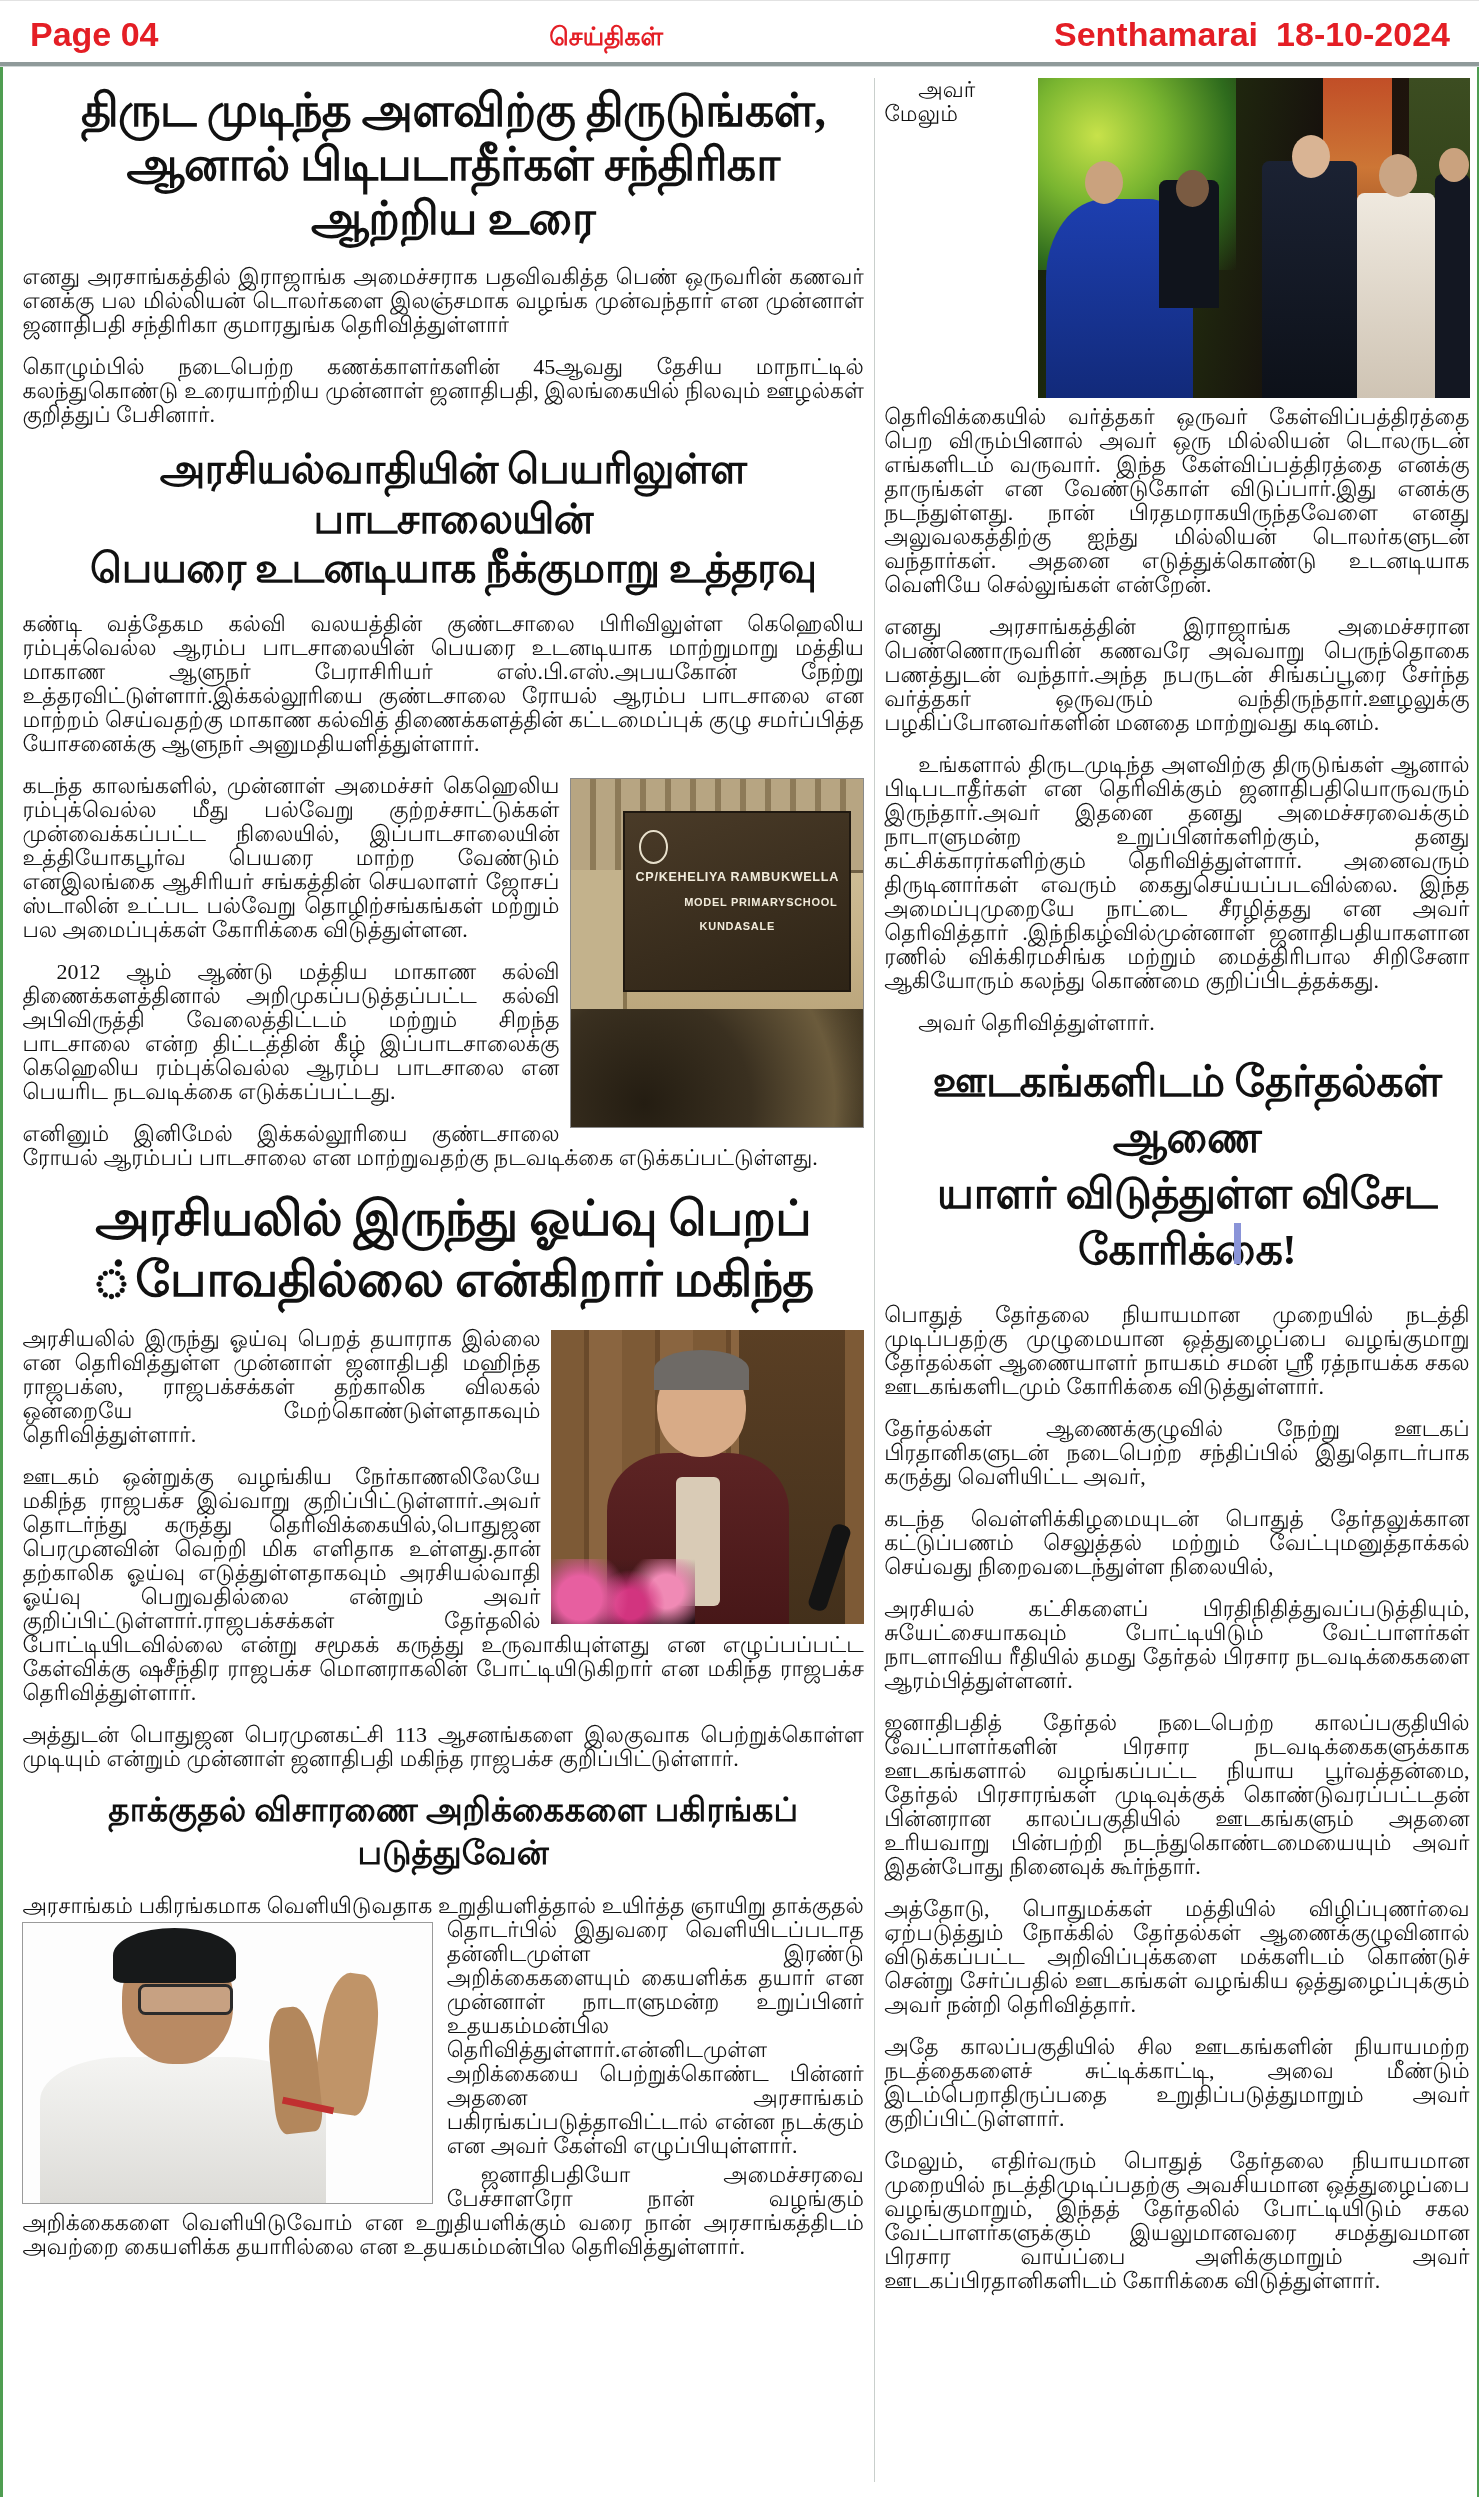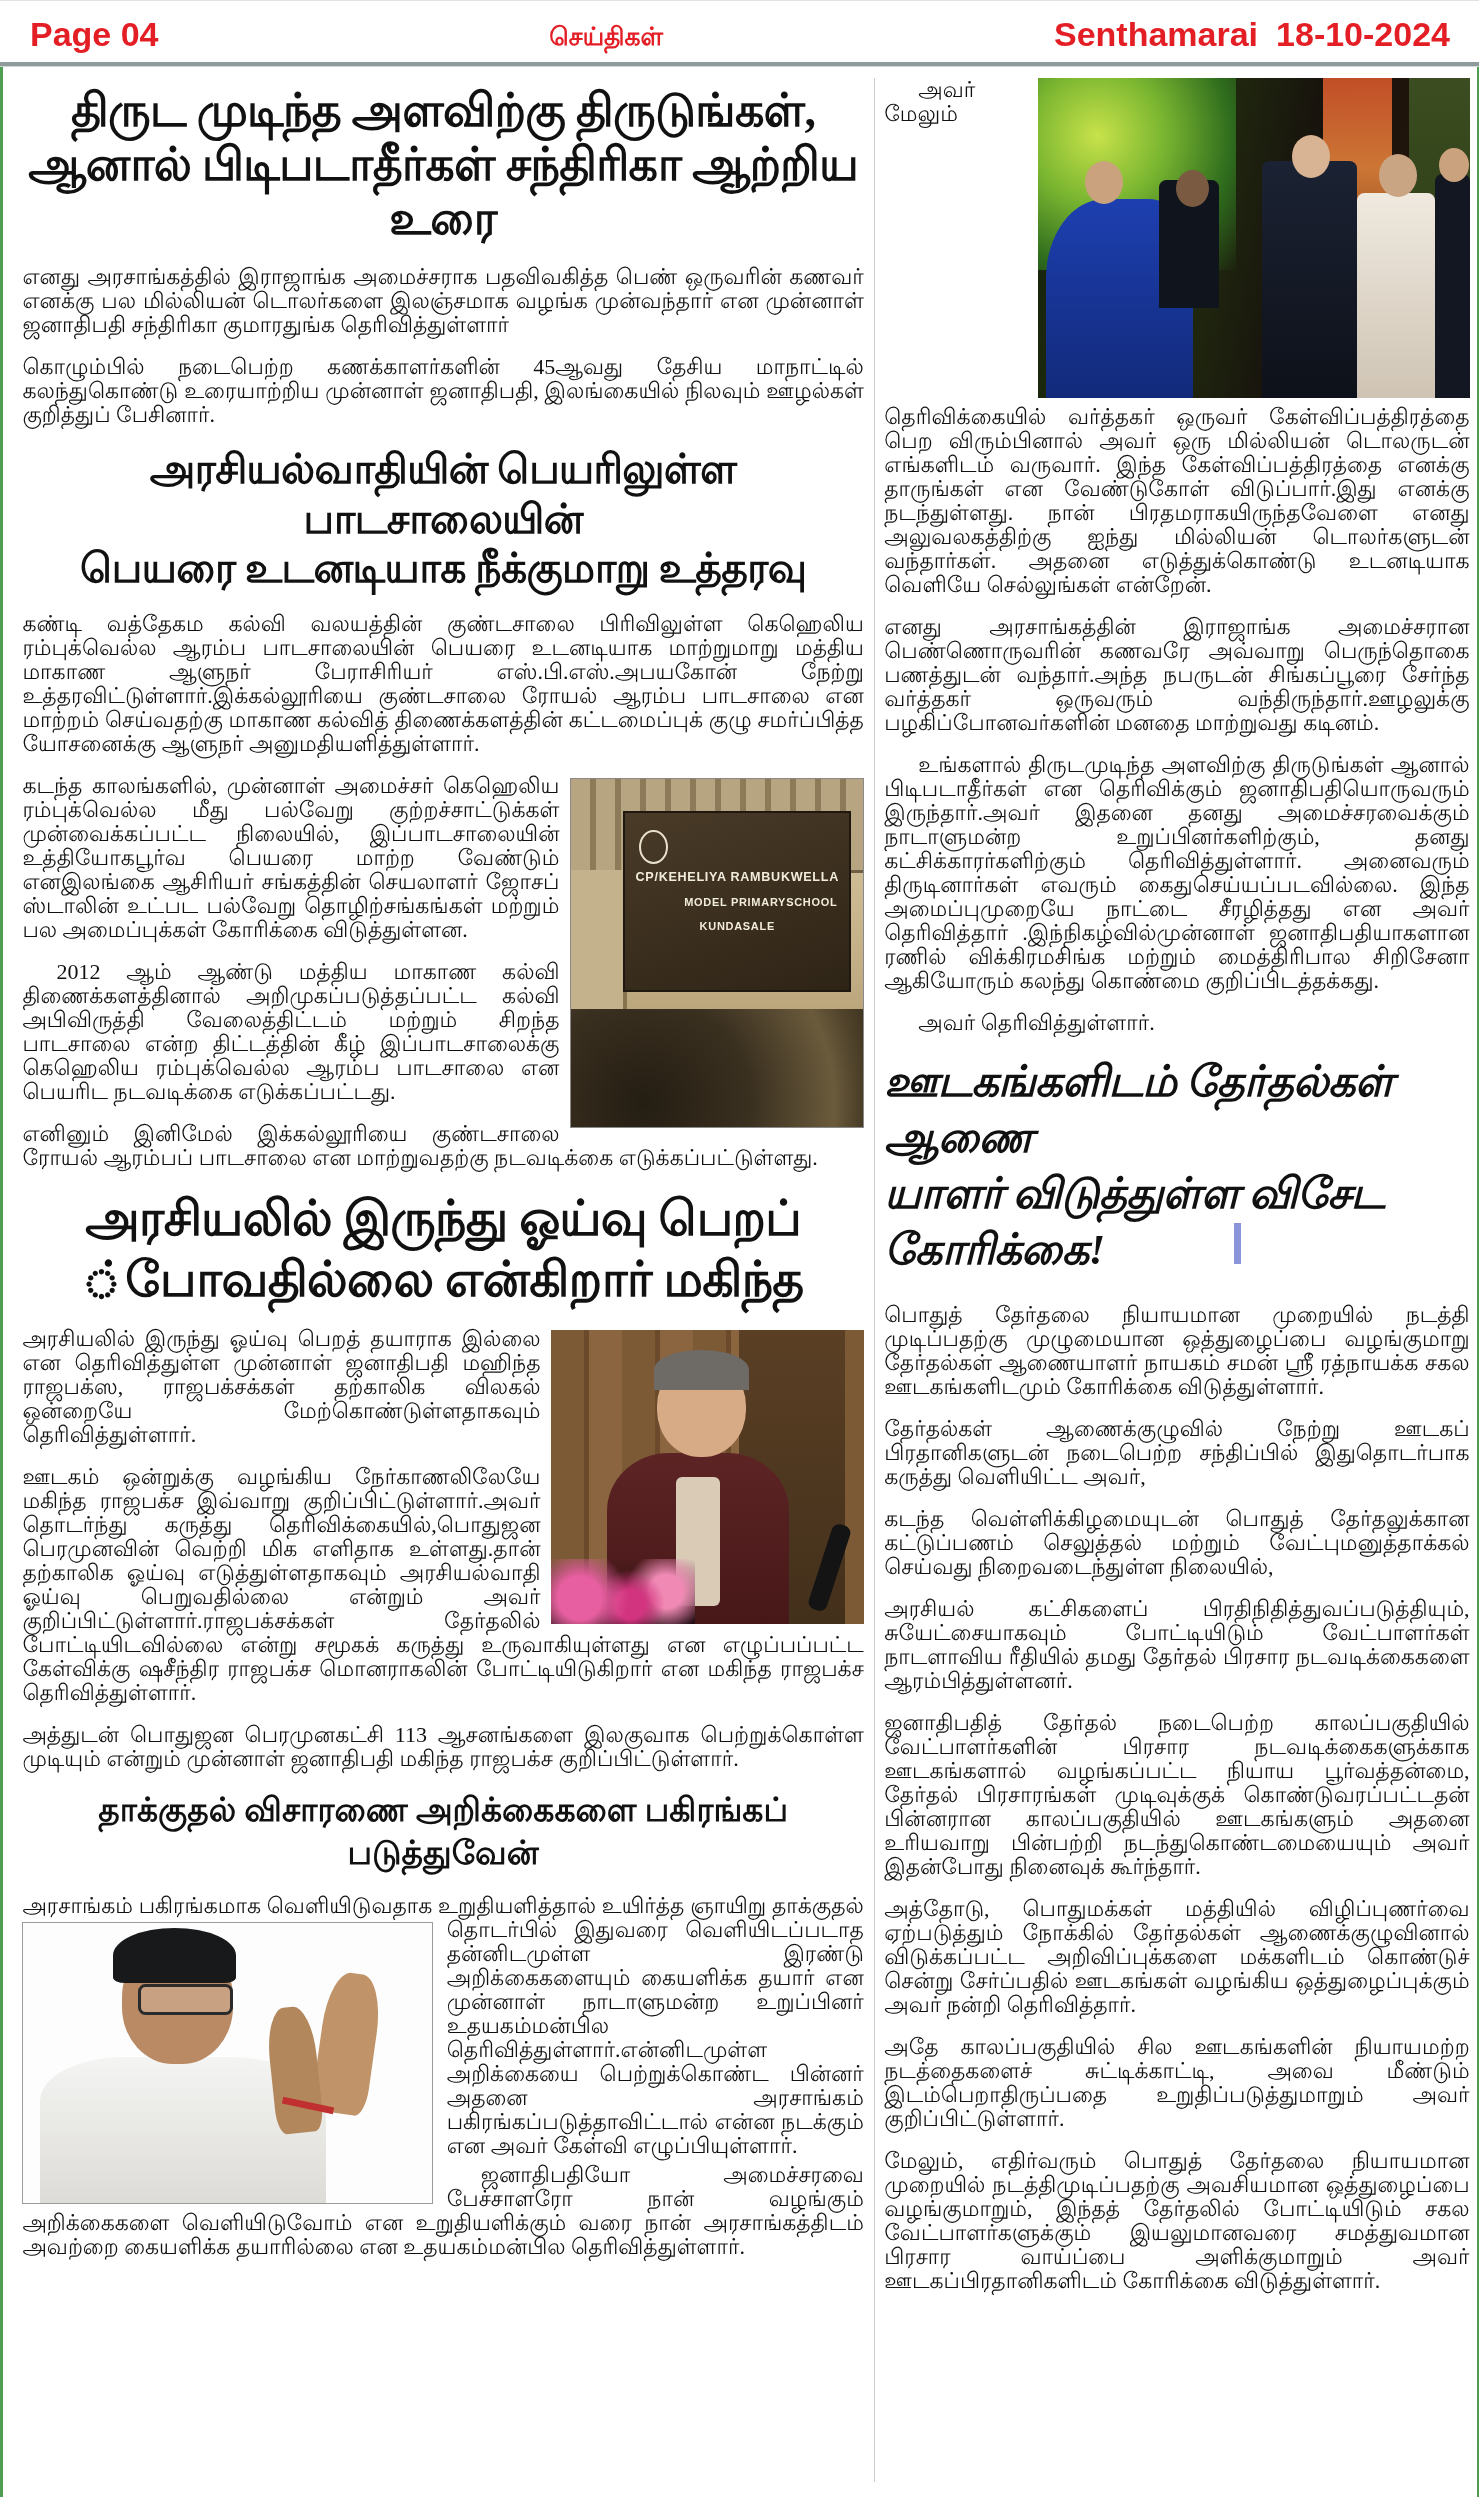--- a/index.html
+++ b/index.html
@@ -20,22 +20,22 @@
   .col-right{width:592px;padding:0 3px 0 9px;border-left:1.5px solid #c9cfcc;}
 
   
   p.body{font-size:22px;line-height:24px;text-align:justify;margin:0 0 18px 0;}
   p.body.tight{margin-bottom:5px;}
   .ind{text-indent:34px;}
   h2.head-xl{font-size:46px;line-height:1.18;text-align:center;font-weight:bold;margin:6px 0 19px 0;letter-spacing:-0.7px;}
   h2.head-l{font-size:41px;line-height:1.2;text-align:center;font-weight:bold;margin:7.4px 0 19px 0;letter-spacing:-0.7px;}
   h2.head-xxl{font-size:49px;line-height:1.25;text-align:center;font-weight:bold;margin:10.4px 0 16.3px 0;letter-spacing:-0.7px;}
   h2.head-m{font-size:33px;line-height:1.3;text-align:center;font-weight:bold;margin:7.4px 0 19px 0;}
-  h2.head-r{font-size:43px;line-height:1.3;text-align:left;font-weight:bold;margin:19px 0 25px 0;letter-spacing:-0.7px;font-style:italic;}
-  .hline{display:block;}
+  h2.head-r{font-size:43px;line-height:1.3;text-align:center;font-weight:bold;margin:19px 0 25px 0;letter-spacing:-0.7px;}
+  .hline{display:block;margin-left:20px;}
 
   
   .fig{display:block;position:relative;overflow:hidden;background:#777;padding-left:33px;}
   .fig-event{float:right;width:399px;height:320px;margin:0 0 7.4px 9px;background:linear-gradient(100deg,#15200c 0%,#24320f 30%,#17120d 60%,#2a180c 100%);}
   .ev-green{position:absolute;left:0;top:0;width:46%;height:60%;background:radial-gradient(circle at 30% 30%,#c8e24a 0%,#79b530 35%,#2e6b1d 70%,rgba(20,40,10,0) 100%);}
   .ev-orange{position:absolute;right:18%;top:0;width:16%;height:70%;background:linear-gradient(180deg,#d4552a,#e0813a 40%,#7a3416);opacity:.9;}
   .ev-curtain{position:absolute;right:0;top:0;width:14%;height:100%;background:linear-gradient(180deg,#3c4d21,#25330f);}
   .person{position:absolute;border-radius:7.4px 7.4px 0 0;}
   .head-dot{position:absolute;width:38px;height:43px;border-radius:50%;background:#caa27e;}
   .p-blue{left:2%;bottom:0;width:34%;height:62%;background:linear-gradient(180deg,#1d3fb0,#122a7a);border-radius:40% 30% 0 0;}

